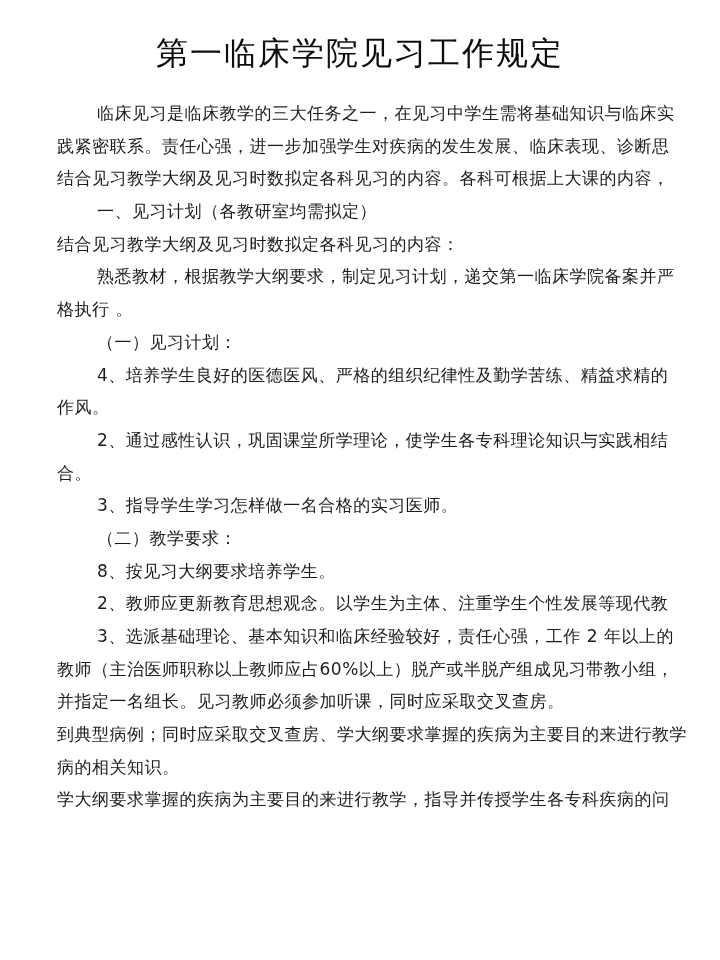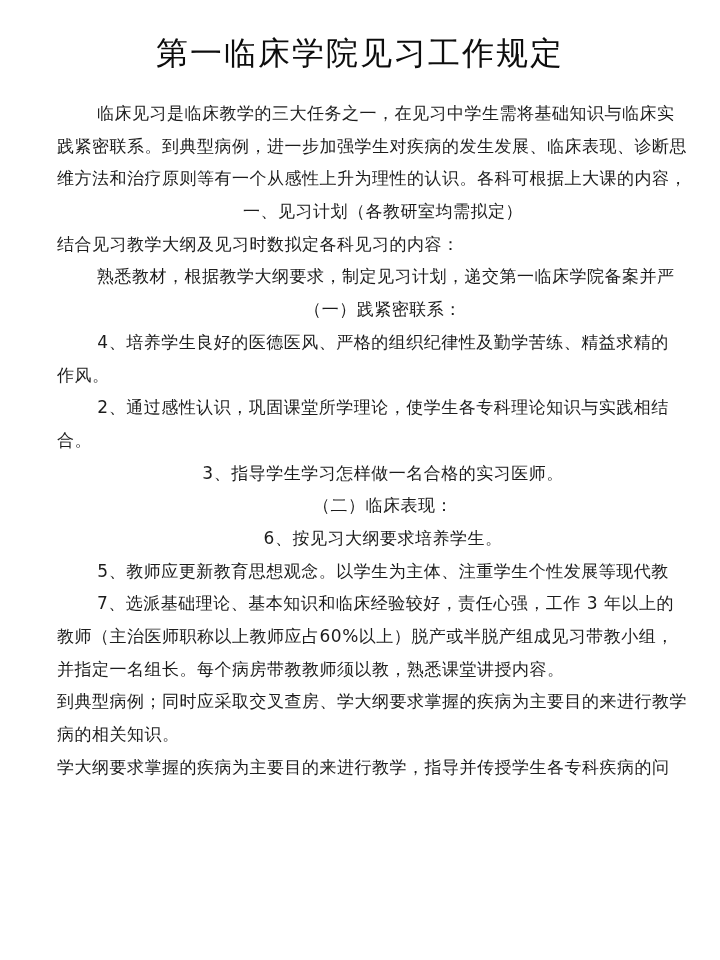--- a/index.html
+++ b/index.html
@@ -39,44 +39,44 @@
   .line {
     height: 32.7px;
     line-height: 32.7px;
     font-size: 17px;
     letter-spacing: 0.5px;
     white-space: nowrap;
     color: #1c1c1c;
   }
   .line.indent {
     padding-left: 40px;
-    text-align: center;
   }
 </style>
 </head>
 <body>
 
 <div class="page">
   <h1 class="doc-title">第一临床学院见习工作规定</h1>
   <div class="doc-body" id="doc-body">
       <div class="line indent">临床见习是临床教学的三大任务之一，在见习中学生需将基础知识与临床实</div>
-      <div class="line">践紧密联系。到典型病例，进一步加强学生对疾病的发生发展、临床表现、诊断思</div>
-      <div class="line">维方法和治疗原则等有一个从感性上升为理性的认识。各科可根据上大课的内容，</div>
+      <div class="line">践紧密联系。责任心强，进一步加强学生对疾病的发生发展、临床表现、诊断思</div>
+      <div class="line">结合见习教学大纲及见习时数拟定各科见习的内容。各科可根据上大课的内容，</div>
       <div class="line indent">一、见习计划（各教研室均需拟定）</div>
       <div class="line">结合见习教学大纲及见习时数拟定各科见习的内容：</div>
       <div class="line indent">熟悉教材，根据教学大纲要求，制定见习计划，递交第一临床学院备案并严</div>
-      <div class="line indent">（一）践紧密联系：</div>
+      <div class="line">格执行 。</div>
+      <div class="line indent">（一）见习计划：</div>
       <div class="line indent">4、培养学生良好的医德医风、严格的组织纪律性及勤学苦练、精益求精的</div>
       <div class="line">作风。</div>
       <div class="line indent">2、通过感性认识，巩固课堂所学理论，使学生各专科理论知识与实践相结</div>
       <div class="line">合。</div>
       <div class="line indent">3、指导学生学习怎样做一名合格的实习医师。</div>
-      <div class="line indent">（二）临床表现：</div>
-      <div class="line indent">6、按见习大纲要求培养学生。</div>
-      <div class="line indent">5、教师应更新教育思想观念。以学生为主体、注重学生个性发展等现代教</div>
-      <div class="line indent">7、选派基础理论、基本知识和临床经验较好，责任心强，工作 3 年以上的</div>
+      <div class="line indent">（二）教学要求：</div>
+      <div class="line indent">8、按见习大纲要求培养学生。</div>
+      <div class="line indent">2、教师应更新教育思想观念。以学生为主体、注重学生个性发展等现代教</div>
+      <div class="line indent">3、选派基础理论、基本知识和临床经验较好，责任心强，工作 2 年以上的</div>
       <div class="line">教师（主治医师职称以上教师应占60%以上）脱产或半脱产组成见习带教小组，</div>
-      <div class="line">并指定一名组长。每个病房带教教师须以教，熟悉课堂讲授内容。</div>
+      <div class="line">并指定一名组长。见习教师必须参加听课，同时应采取交叉查房。</div>
       <div class="line">到典型病例；同时应采取交叉查房、学大纲要求掌握的疾病为主要目的来进行教学</div>
       <div class="line">病的相关知识。</div>
       <div class="line">学大纲要求掌握的疾病为主要目的来进行教学，指导并传授学生各专科疾病的问</div>
     </div>
 </div>
 
 </body></html>

